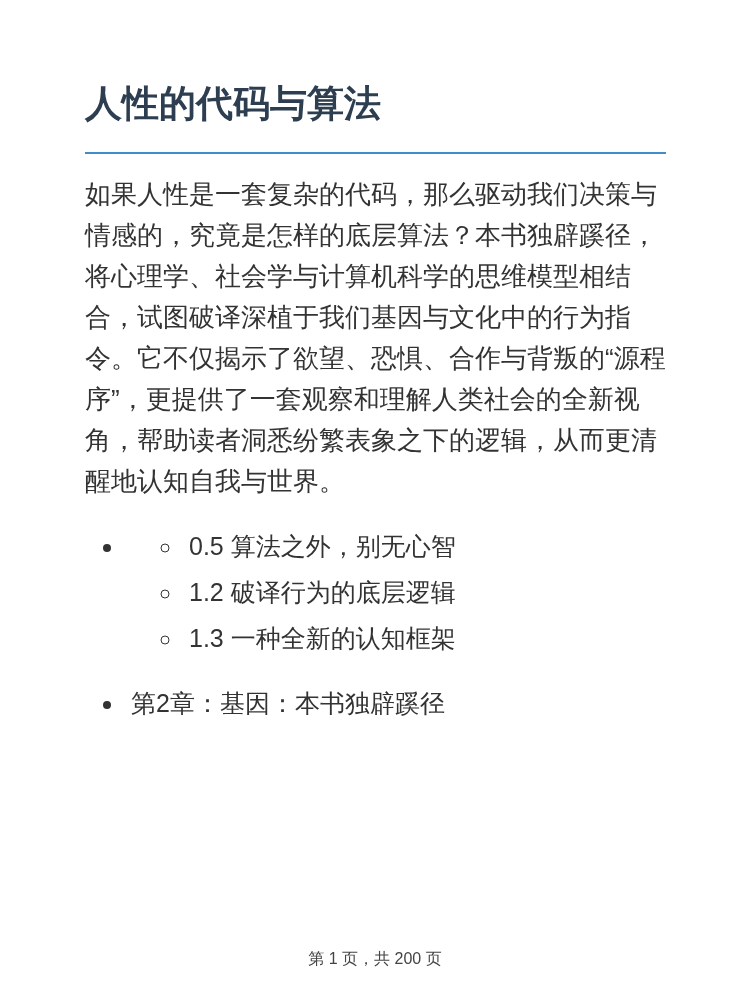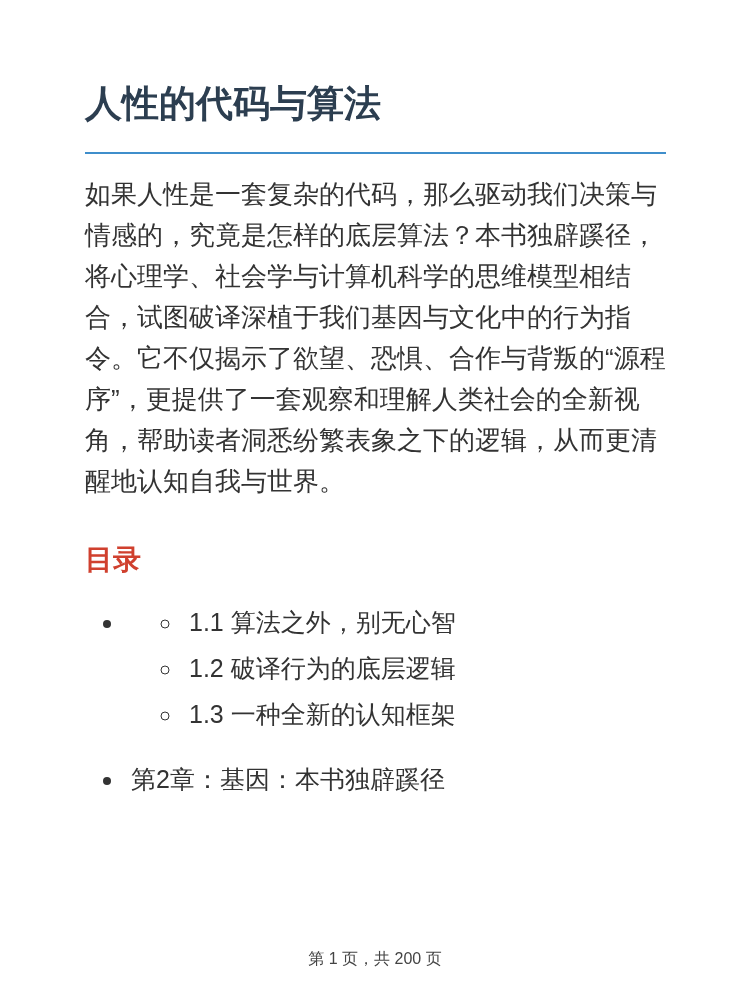--- a/index.html
+++ b/index.html
@@ -77,26 +77,25 @@
 </head>
 <body>
 
 <div class="content">
 
   <h1 class="doc-title">人性的代码与算法</h1>
 
 
   <p class="abstract-text">如果人性是一套复杂的代码，那么驱动我们决策与情感的，究竟是怎样的底层算法？本书独辟蹊径，将心理学、社会学与计算机科学的思维模型相结合，试图破译深植于我们基因与文化中的行为指令。它不仅揭示了欲望、恐惧、合作与背叛的“源程序”，更提供了一套观察和理解人类社会的全新视角，帮助读者洞悉纷繁表象之下的逻辑，从而更清醒地认知自我与世界。</p>
 
-  <h2 class="section-heading">目录</h2>
 
   <ul class="toc-list">
     <li>
       <ul class="toc-sublist">
-        <li>1.1 算法之外，别无心智</li>
+        <li>0.5 算法之外，别无心智</li>
         <li>1.2 破译行为的底层逻辑</li>
         <li>1.3 一种全新的认知框架</li>
       </ul>
     </li>
     <li>
       <span>第2章：基因：本书独辟蹊径</span>
     </li>
   </ul>
 
 </div>

